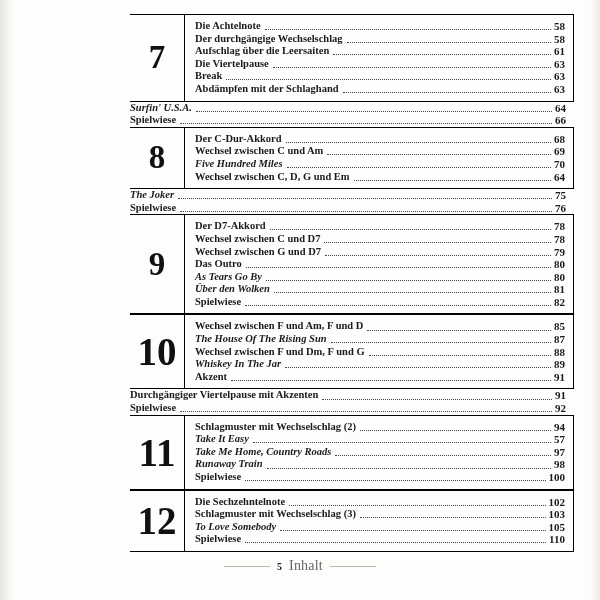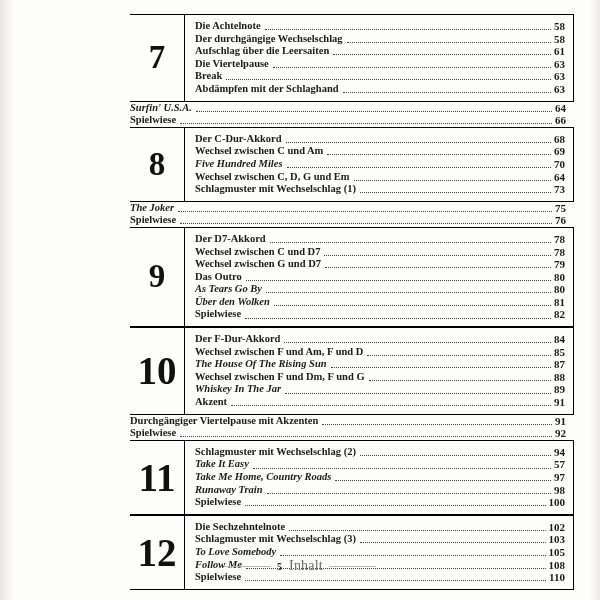--- a/index.html
+++ b/index.html
@@ -221,25 +221,20 @@
           <div class="row ital">
             <span class="t">Five Hundred Miles</span>
             <span class="dots"></span>
             <span class="pg">70</span>
           </div>
           <div class="row">
             <span class="t">Wechsel zwischen C, D, G und Em</span>
             <span class="dots"></span>
             <span class="pg">64</span>
           </div>
-          <div class="row">
-            <span class="t">Schlagmuster mit Wechselschlag (1)</span>
-            <span class="dots"></span>
-            <span class="pg">73</span>
-          </div>
         </div>
       </div>
     </div>
     <div class="spiel-out outside">
       <div class="row ital">
         <span class="t">The Joker</span>
         <span class="dots"></span>
         <span class="pg">75</span>
       </div>
       <div class="row">
@@ -290,25 +285,20 @@
           </div>
         </div>
       </div>
     </div>
 
     <div class="chapter">
       <div class="chapter-inner">
         <div class="chapnum wide">10</div>
         <div class="entries">
           <div class="row">
-            <span class="t">Der F-Dur-Akkord</span>
-            <span class="dots"></span>
-            <span class="pg">84</span>
-          </div>
-          <div class="row">
             <span class="t">Wechsel zwischen F und Am, F und D</span>
             <span class="dots"></span>
             <span class="pg">85</span>
           </div>
           <div class="row ital">
             <span class="t">The House Of The Rising Sun</span>
             <span class="dots"></span>
             <span class="pg">87</span>
           </div>
           <div class="row">
@@ -386,25 +376,20 @@
           </div>
           <div class="row">
             <span class="t">Schlagmuster mit Wechselschlag (3)</span>
             <span class="dots"></span>
             <span class="pg">103</span>
           </div>
           <div class="row ital">
             <span class="t">To Love Somebody</span>
             <span class="dots"></span>
             <span class="pg">105</span>
-          </div>
-          <div class="row ital">
-            <span class="t">Follow Me</span>
-            <span class="dots"></span>
-            <span class="pg">108</span>
           </div>
           <div class="row">
             <span class="t">Spielwiese</span>
             <span class="dots"></span>
             <span class="pg">110</span>
           </div>
         </div>
       </div>
     </div>
 

